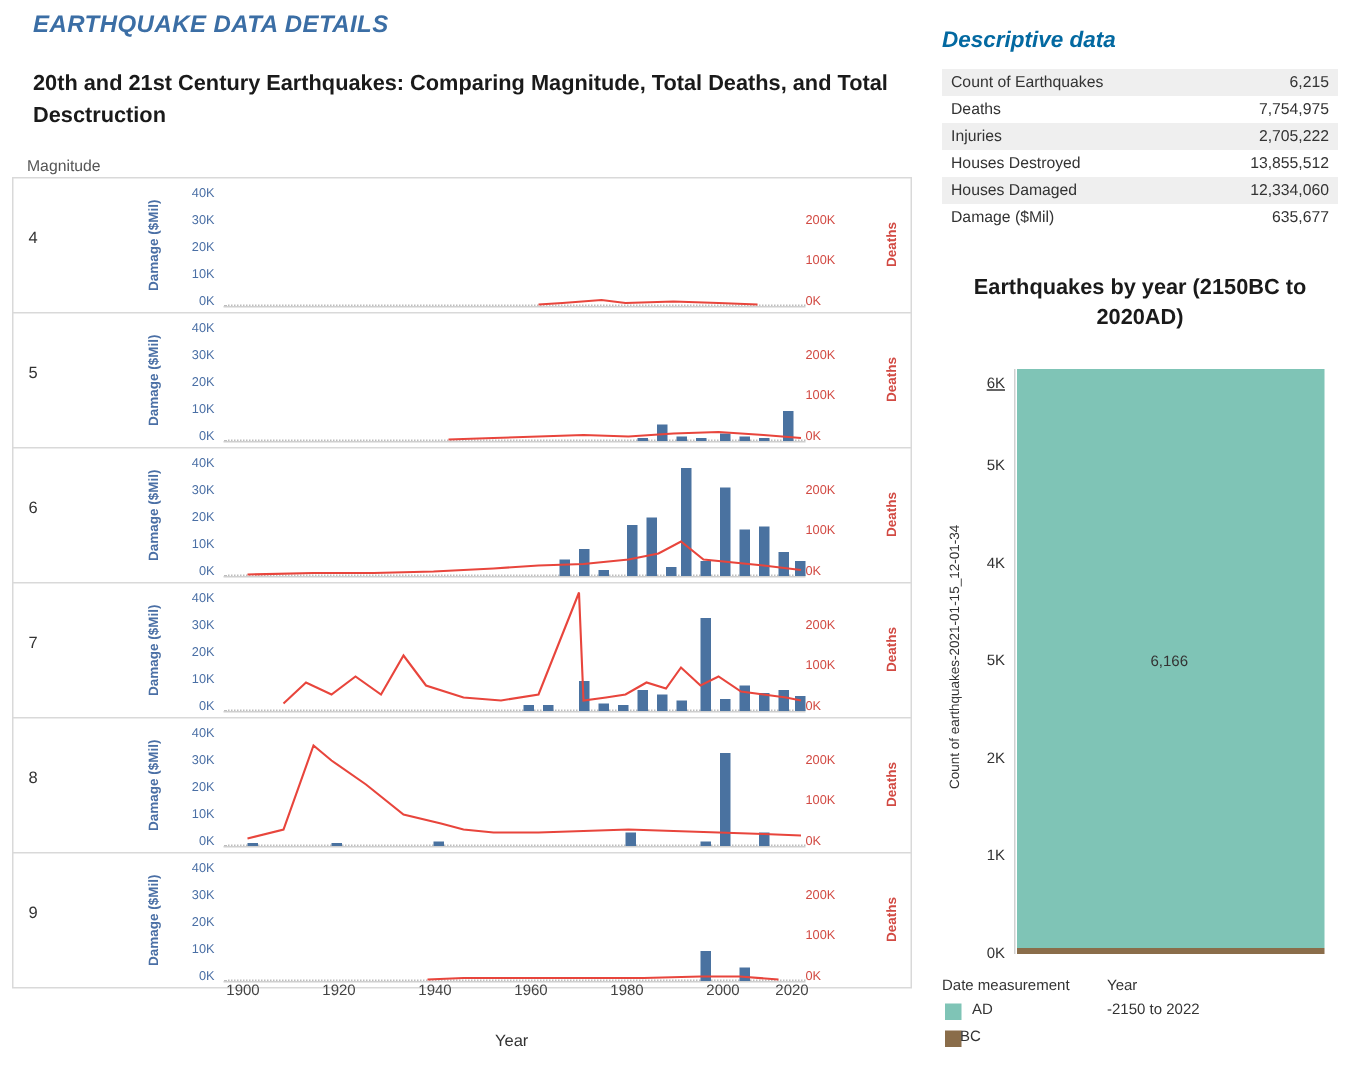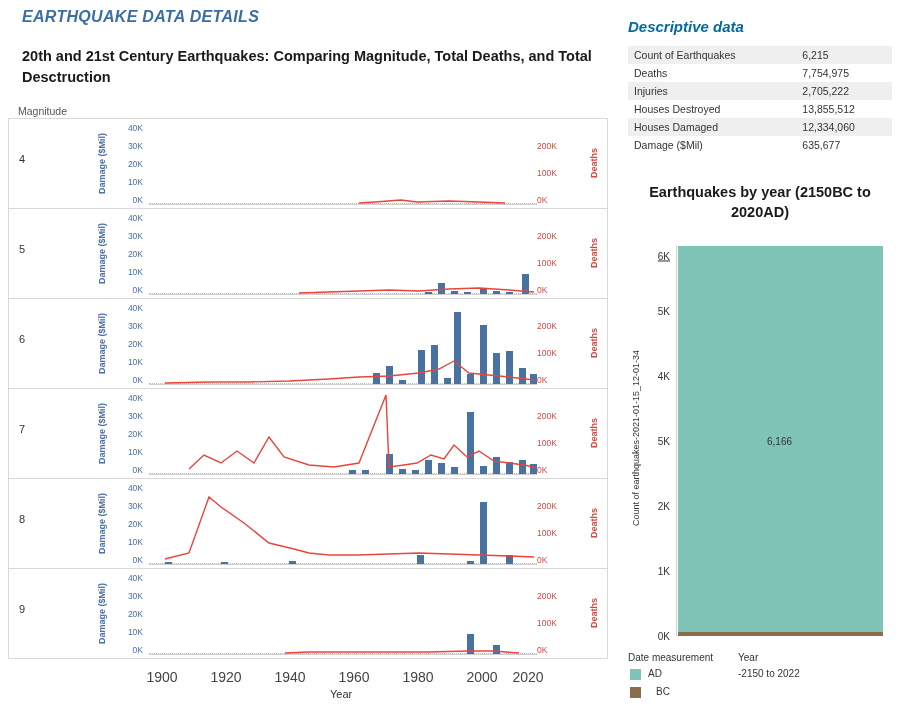--- a/index.html
+++ b/index.html
@@ -55,29 +55,29 @@
 
   .plot{position:absolute;left:140px;top:4px;width:388px;height:82px;}
   .plot .baseline{position:absolute;left:0;right:0;bottom:0;height:1px;background:#cfcfcf;}
   .bar{position:absolute;bottom:1px;background:#4a72a0;width:7px;}
   .dotline{position:absolute;left:0;right:0;bottom:1px;border-top:1px dotted #bdbdbd;}
 
   svg.lineplot{position:absolute;left:0;top:0;width:388px;height:82px;overflow:visible;}
 
   
   .xaxis{position:absolute;left:148px;top:655px;width:400px;height:16px;}
-  .xlab{position:absolute;font-size:14px;color:#444;transform:translateX(-50%);margin-top:14px;}
+  .xlab{position:absolute;font-size:10px;color:#444;transform:translateX(-50%);}
   .xaxis-title{position:absolute;left:330px;top:688px;font-size:11px;color:#333;}
 
   
   .right{position:absolute;left:620px;top:0;width:280px;height:720px;}
   .desc-title{position:absolute;left:8px;top:18px;font-size:15px;font-weight:bold;color:#0369a1;font-style:italic;}
   .desc-table{position:absolute;left:8px;top:46px;width:264px;border-collapse:collapse;font-size:10.5px;}
   .desc-table td{padding:3px 6px;color:#333;}
-  .desc-table td.val{}
+  .desc-table td.val{text-align:right;}
   .desc-table tr:nth-child(odd){background:#efefef;}
   .desc-table tr:nth-child(even){background:#ffffff;}
 
   .by-year-title{
     position:absolute;left:8px;top:182px;width:264px;text-align:center;
     font-size:14.5px;font-weight:bold;color:#1a1a1a;line-height:1.4;
   }
   .byyear-wrap{position:absolute;left:8px;top:238px;width:264px;height:410px;}
   .yaxis-title{
     position:absolute;left:2px;top:50px;height:300px;width:12px;
@@ -373,17 +373,17 @@
 
     <div class="legend">
       <div class="lg-title">Date measurement</div>
       <div class="lg-title2">Year</div>
       <div class="lg-sub2">-2150 to 2022</div>
 
       <div class="sw" style="left:2px;top:17px;background:#7fc4b6;"></div>
       <div class="lgl" style="left:20px;top:16px;">AD</div>
 
       <div class="sw" style="left:2px;top:35px;background:#8a6d4a;"></div>
-      <div class="lgl" style="left:28px;top:34px;">BC</div>
+      <div class="lgl" style="left:12px;top:34px;">BC</div>
     </div>
 
   </div>
 </div>
 
 </body></html>

